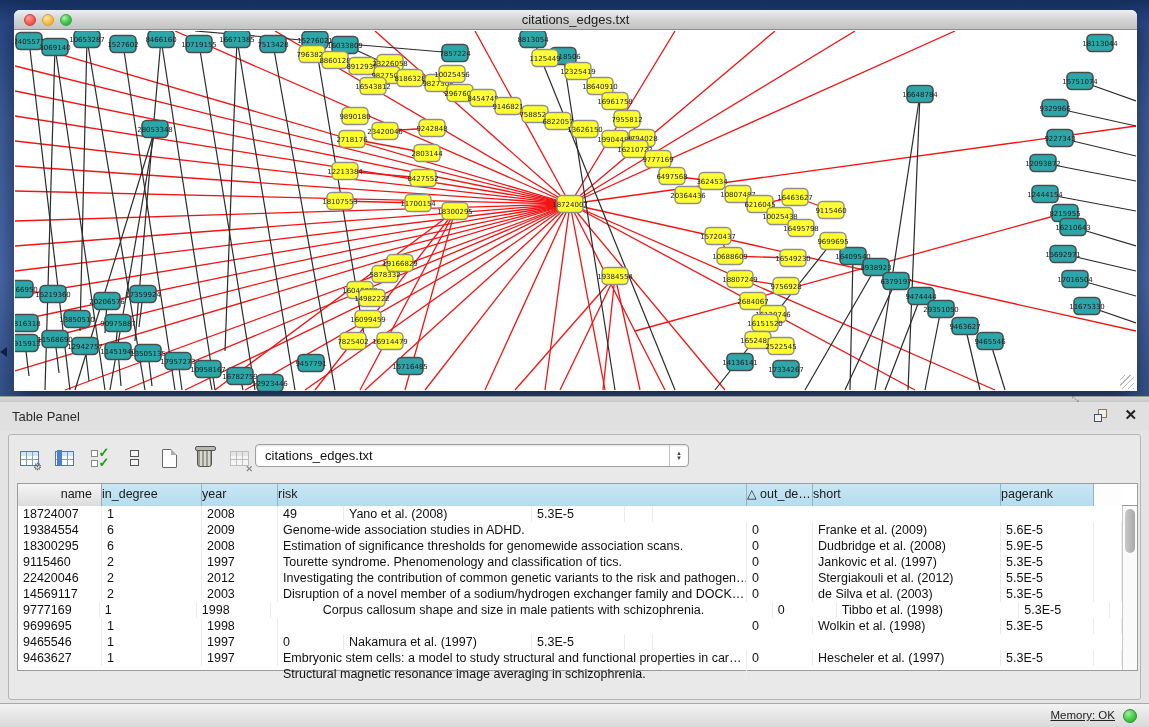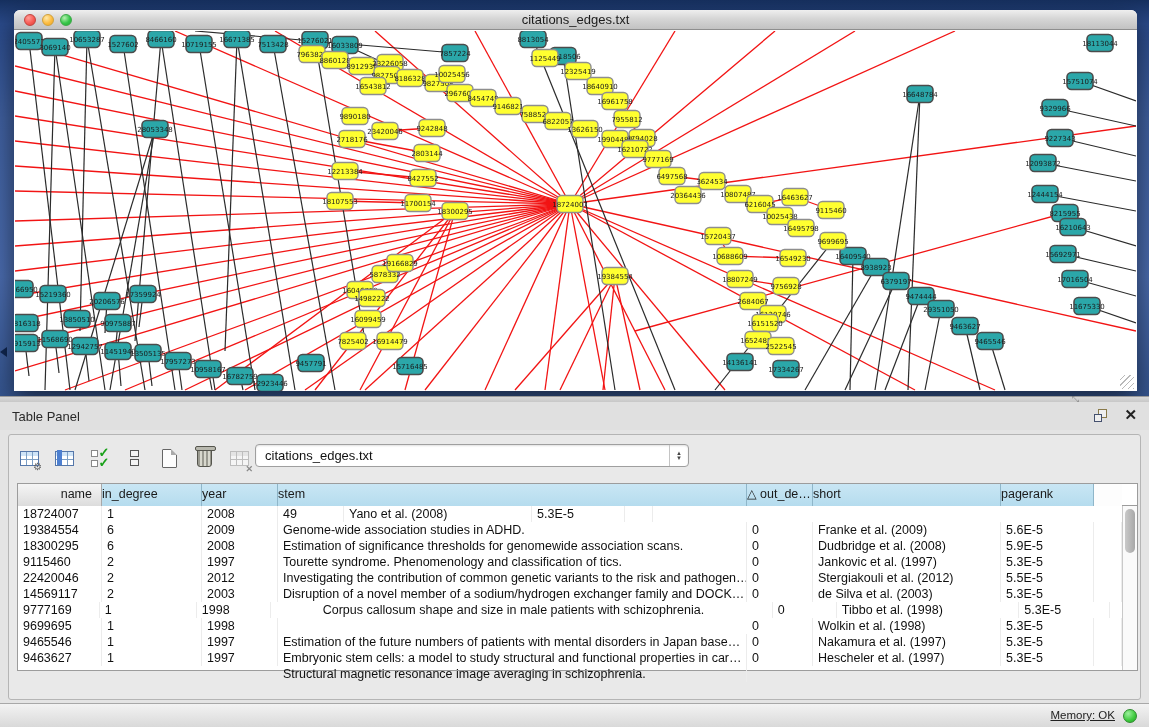--- a/index.html
+++ b/index.html
@@ -779,21 +779,21 @@
           <span>▲</span>
           <span>▼</span>
         </span>
     </div>
 
     <div class="tablebox">
       <div class="thead" id="thead">
           <div class="th name" style="width: 84px;">name</div>
           <div class="th" style="width: 100px;">in_degree</div>
           <div class="th" style="width: 76px;">year</div>
-          <div class="th" style="width: 469px;">stem</div>
+          <div class="th" style="width: 469px;">risk</div>
           <div class="th" style="width: 66px;">△ out_de…</div>
           <div class="th" style="width: 188px;">short</div>
           <div class="th" style="width: 93px;">pagerank</div>
           <div class="th filler" style="width: 28px;"></div>
         </div>
       <div class="tbody" id="tbody">
           <div class="trow">
             <div class="td" style="width: 84px;">18724007</div>
             <div class="td" style="width: 100px;">1</div>
             <div class="td" style="width: 76px;">2008</div>
@@ -869,21 +869,20 @@
             <div class="td" style="width: 469px; margin-top: 48px;">Structural magnetic resonance image averaging in schizophrenia.</div>
             <div class="td" style="width: 66px;">0</div>
             <div class="td" style="width: 188px;">Wolkin et al. (1998)</div>
             <div class="td" style="width: 93px;">5.3E-5</div>
             <div class="td" style="width: 28px;"></div>
           </div>
           <div class="trow">
             <div class="td" style="width: 84px;">9465546</div>
             <div class="td" style="width: 100px;">1</div>
             <div class="td" style="width: 76px;">1997</div>
-            <div class="td" style="width: 469px;">Estimation of the future numbers of patients with mental disorders in Japan base…</div>
             <div class="td" style="width: 66px;">0</div>
             <div class="td" style="width: 188px;">Nakamura et al. (1997)</div>
             <div class="td" style="width: 93px;">5.3E-5</div>
             <div class="td" style="width: 28px;"></div>
           </div>
           <div class="trow">
             <div class="td" style="width: 84px;">9463627</div>
             <div class="td" style="width: 100px;">1</div>
             <div class="td" style="width: 76px;">1997</div>
             <div class="td" style="width: 469px;">Embryonic stem cells: a model to study structural and functional properties in car…</div>

